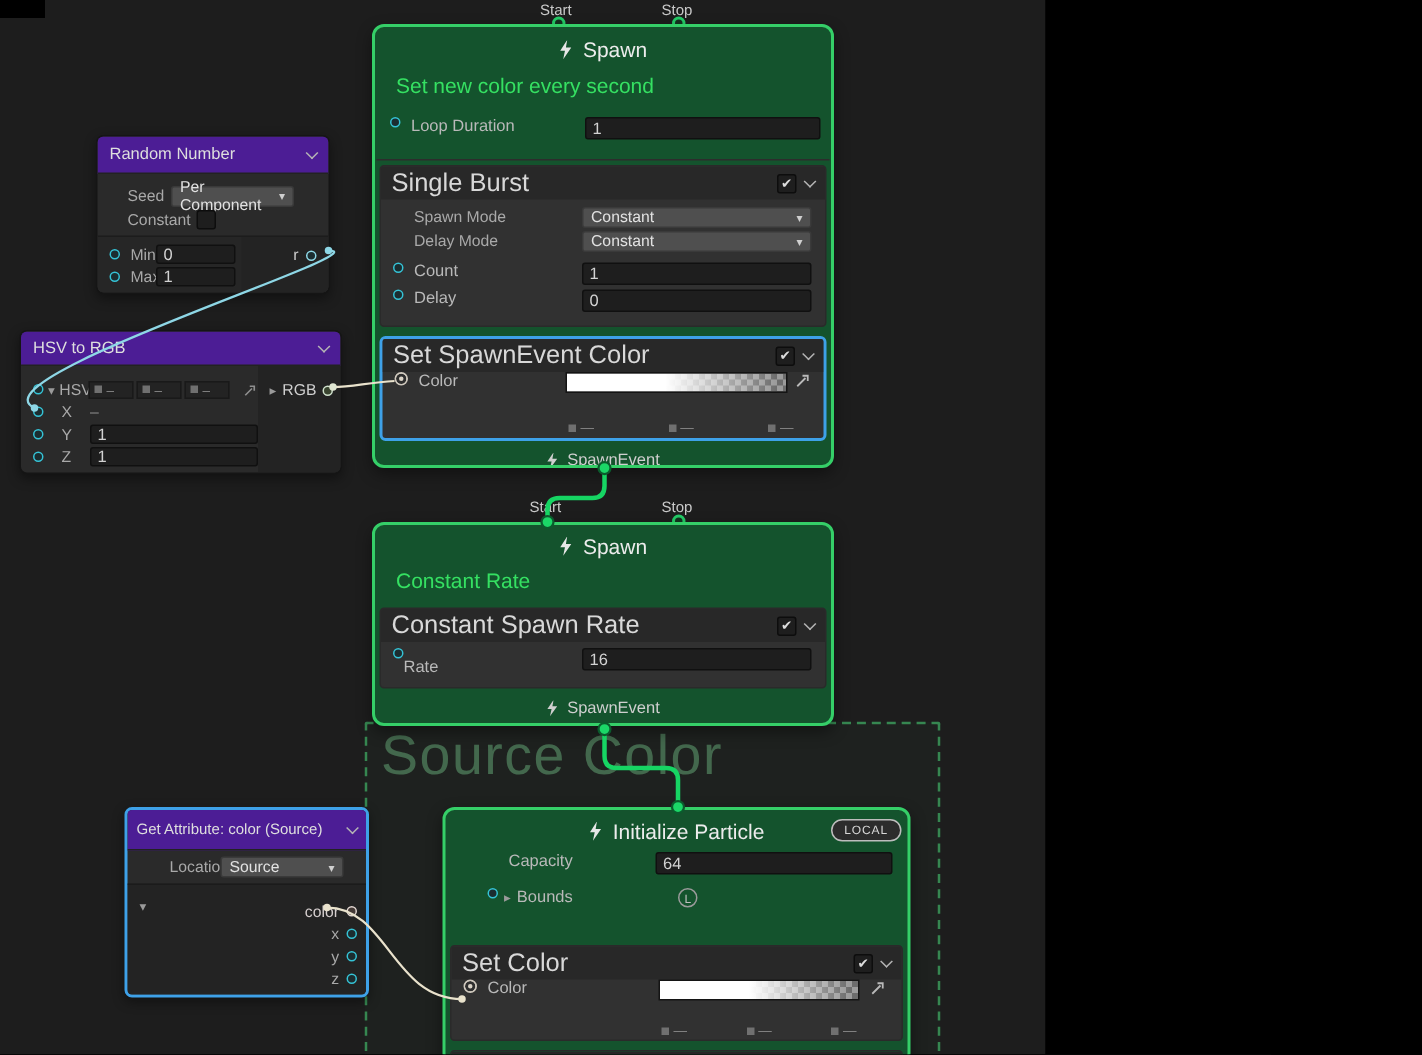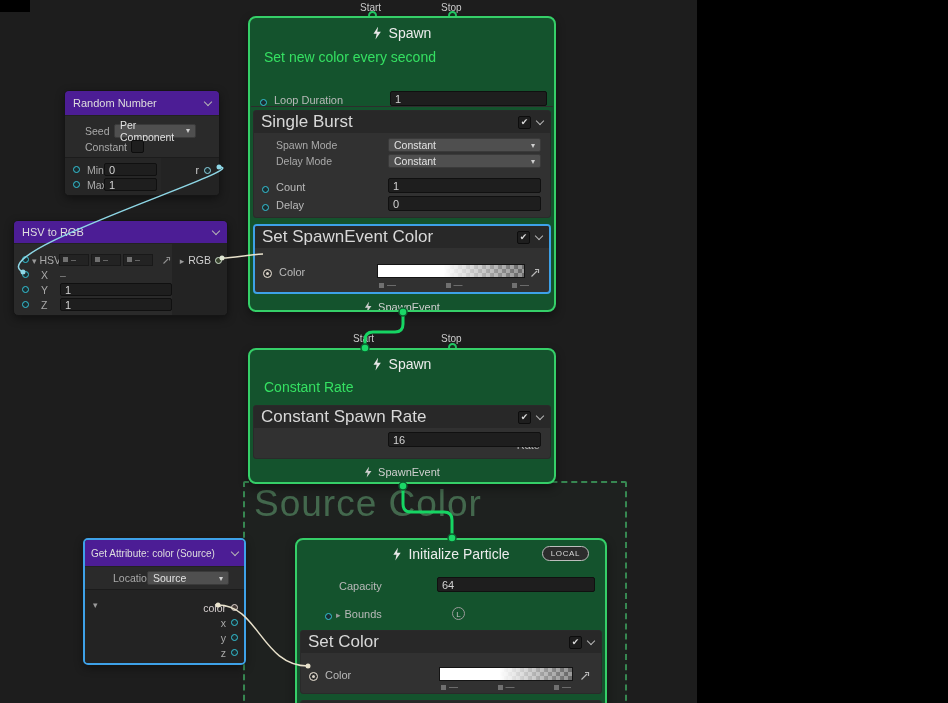--- a/index.html
+++ b/index.html
@@ -6,21 +6,21 @@
   body{font-family:"Liberation Sans","DejaVu Sans",sans-serif;}
   .stage{position:relative;width:948px;height:703px;overflow:hidden;background:#000;}
   .canvas{position:absolute;left:0;top:0;width:697px;height:703px;background:#1d1d1d;}
   .letterbox{position:absolute;top:0;right:0;width:251px;height:703px;background:#000;}
   .corner-notch{position:absolute;left:0;top:0;width:30px;height:12px;background:#000;}
 
   
   .ctx{position:absolute;background:#14532d;border:2px solid #35cf68;border-radius:8px;box-sizing:border-box;overflow:hidden;box-shadow:0 4px 10px rgba(0,0,0,.4);}
   .ctx-title{display:flex;justify-content:center;align-items:center;gap:7px;height:28px;color:#ececec;font-size:14px;position:relative;}
   .ctx-note{color:#35e062;font-size:14px;padding:1px 14px 5px;height:18px;}
-  .crow{position:relative;display:flex;align-items:flex-end;padding:0 10px;color:#b9b9b9;font-size:11px;box-sizing:border-box;}
+  .crow{position:relative;display:flex;align-items:flex-start;padding:0 10px;color:#b9b9b9;font-size:11px;box-sizing:border-box;}
   .lbl{margin-left:7px;}
   .colfield{position:absolute;left:140px;right:7px;}
   .fld{background:#1e1e1e;border:1px solid #101010;border-radius:2px;color:#d2d2d2;font-size:11px;height:15px;line-height:15px;padding:0 4px;box-sizing:border-box;display:block;}
   .pin{width:7px;height:7px;border:1px solid #35c3d6;border-radius:50%;box-sizing:border-box;flex:none;background:#1b2d30;}
   .cport{width:9px;height:9px;border-radius:50%;flex:none;border:1px solid #cfc8bd;background:#d9d2c6;box-shadow:inset 0 0 0 2px #2e2e2e;box-sizing:border-box;}
   .divider{height:1px;background:#2d2d2d;margin:0 1px;}
 
   
   .block{margin:3px 3px 0;background:#313131;border-radius:3px;overflow:hidden;border:1px solid #2a2a2a;}
   .selblock{margin:6px 3px 0;background:#313131;border-radius:4px;overflow:hidden;border:2px solid #3ea1e8;}
@@ -302,21 +302,21 @@
     <div class="bottombar">
       <span class="bolt sm"></span>
       <span>SpawnEvent</span>
     </div>
   </div>
 
   <div class="ctx" style="left:295px;top:538px;width:312px;height:172px;">
     <div class="ctx-title">
       <span class="bolt"></span>
       <span>Initialize Particle</span>
-      <span class="badge" style="right:16px;top:6px;text-align:center;">LOCAL</span>
+      <span class="badge" style="right:4px;top:6px;text-align:center;">LOCAL</span>
     </div>
     <div class="crow" style="height:24px;padding-left:42px;">
       <span>Capacity</span>
       <span class="colfield" style="right:10px;">
           <span class="fld">64</span>
         </span>
     </div>
     <div class="crow" style="height:28px;padding-left:28px;">
       <span class="pin"></span>
       <span class="tri-r" style="margin-left:4px;"></span>

